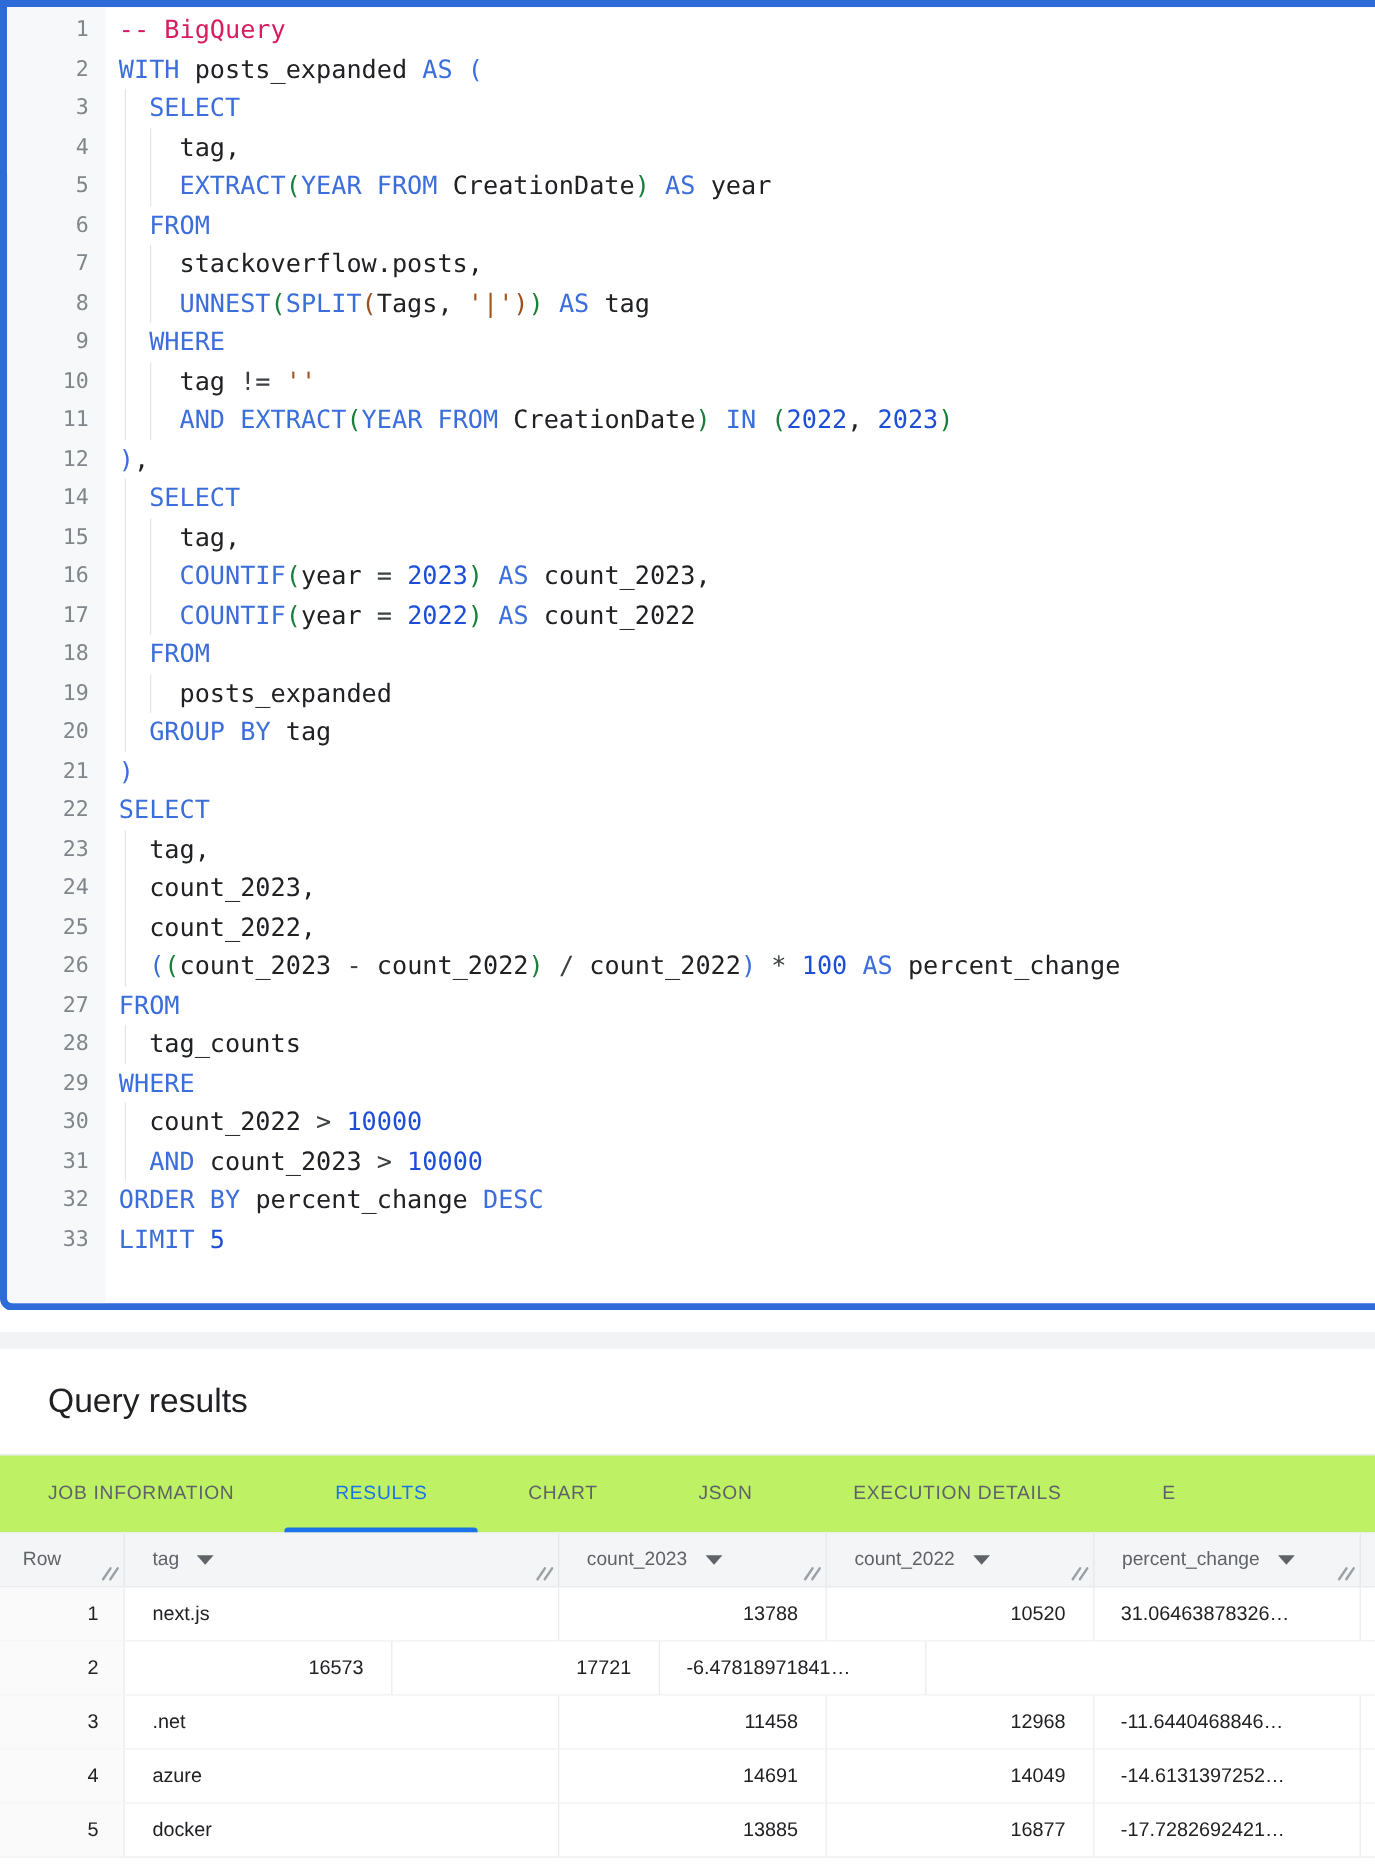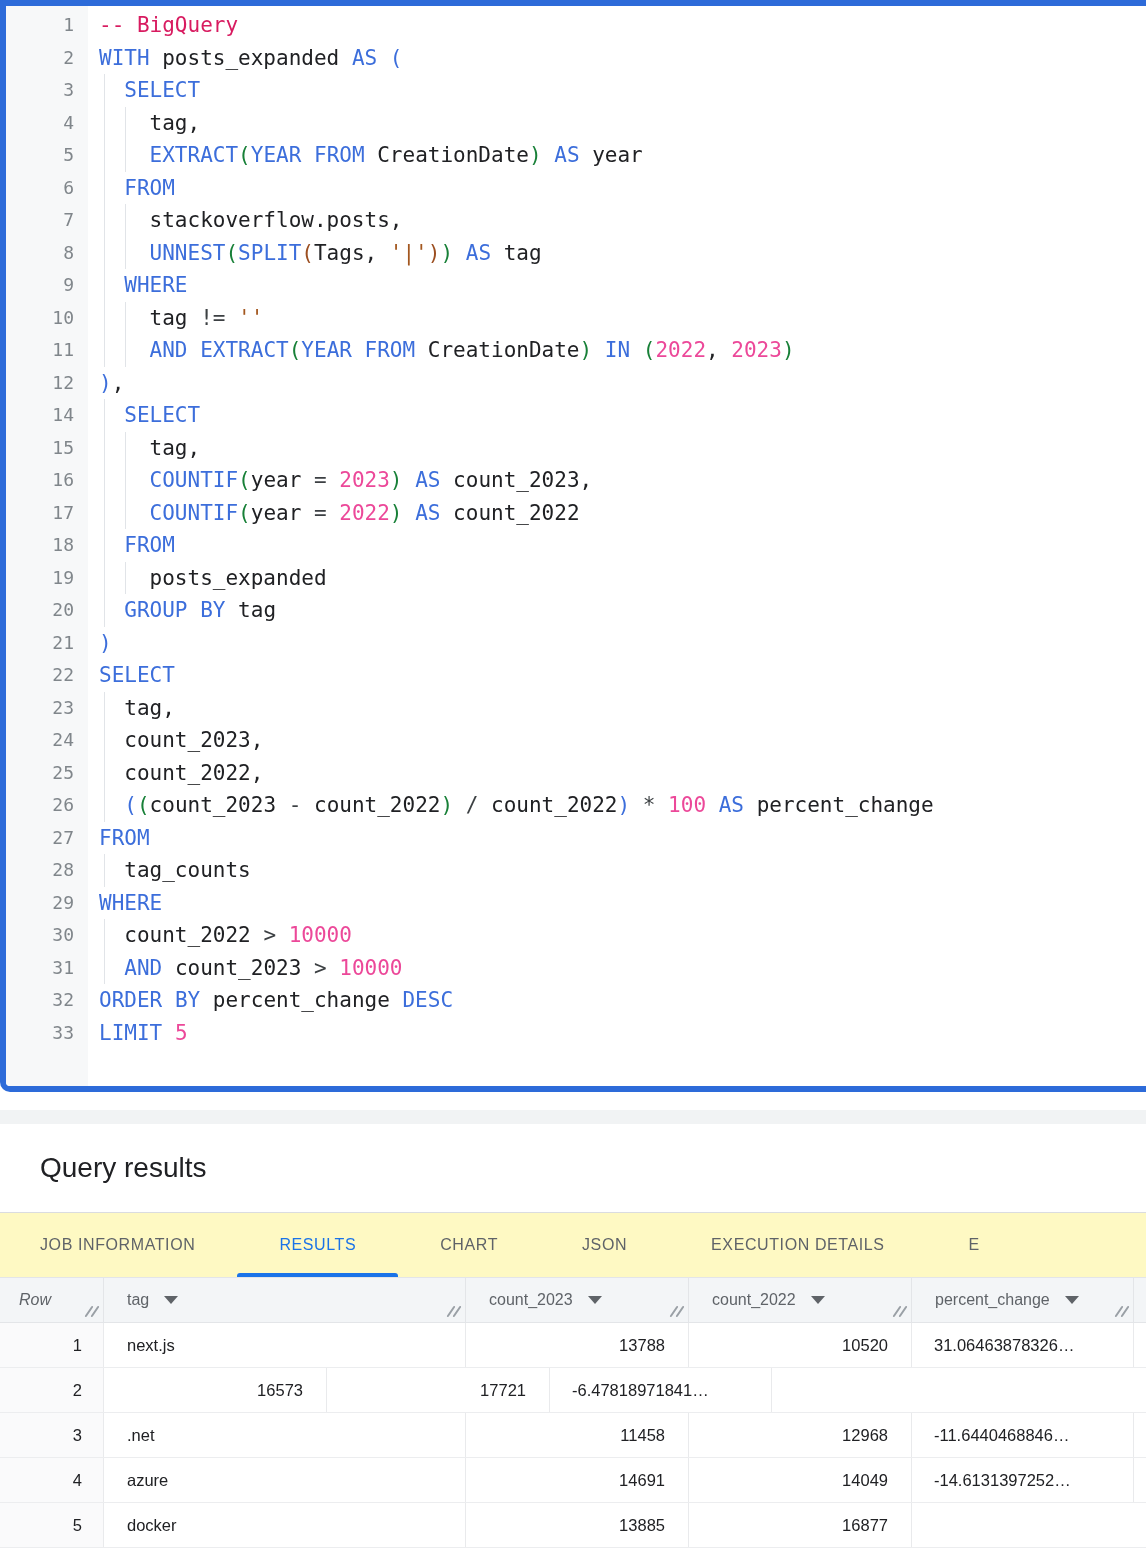--- a/index.html
+++ b/index.html
@@ -16,57 +16,57 @@
   .gutter-bg { position:absolute; left:0; top:0; bottom:0; width:82px; background:#F7F8F9; }
   .lines { position:relative; padding-top:3px; }
   .line { display:flex; height:32.5px; line-height:32.5px;
           font-family:"DejaVu Sans Mono","Liberation Mono",monospace; font-size:21px; }
   .ln { flex:0 0 82px; box-sizing:border-box; text-align:right; padding-right:14px;
         font-size:18px; color:#80868B; user-select:none; }
   .code { position:relative; flex:1; padding-left:11px; white-space:pre; color:#202124; }
   .guide { position:absolute; top:0; height:32.5px; width:1px; background:#E1E4E8; }
   .tok-k { color:#3C6EDB; }   
   .tok-c { color:#D81B60; }   
-  .tok-n { color:#ec4899; }   
+  .tok-n { color:#1d4ed8; }   
   .tok-s { color:#A3571F; }   
   .tok-a { color:#3C6EDB; }   
   .tok-b { color:#188038; }   
   .tok-d { color:#9C4F21; }   
   .tok-o { color:#3C4043; }   
   .tok-t { color:#202124; }   
   .tok-w { color:#202124; }   
 
   
   .gap-a { height:18px; background:#ffffff; }
   .gap-b { height:14px; background:#F1F3F4; }
 
   
   .qr-head {
     height:89px; box-sizing:border-box; border-bottom:1px solid #DADCE0;
     display:flex; align-items:center; padding-left:40px;
     font-size:28px; font-weight:400; color:#202124; background:#fff;
   }
-  .tabs { height:64px; display:flex; align-items:stretch; background:#fef9c3;
+  .tabs { height:64px; display:flex; align-items:stretch; background:#bef264;
           overflow:hidden; white-space:nowrap; }
   .tab { display:flex; align-items:center; padding:0 42px; font-size:16px;
          font-weight:500; letter-spacing:0.6px; color:#5F6368; position:relative;
          cursor:pointer; flex:0 0 auto; }
   .tab:first-child { padding-left:40px; }
   .tab.active { color:#1A73E8; }
   .tab.active::after { content:""; position:absolute; left:0; right:0; bottom:0;
          height:4px; background:#1A73E8; border-radius:3px 3px 0 0; }
 
   
   .grid { border-top:1px solid #E3E5E8; background:#fff; }
   .hrow { display:flex; height:45px; box-sizing:border-box; background:#F3F5F7;
           border-bottom:1px solid #E3E5E8; }
   .hcell { position:relative; box-sizing:border-box; display:flex; align-items:center;
            padding-left:23px; color:#5F6368; font-size:16px; font-weight:500;
            border-right:1px solid #E3E5E8; }
-  .hcell.first { padding-left:19px;font-style:italic; }
+  .hcell.first { padding-left:19px; }
   .hcell.sliver { border-right:none; padding:0; }
   .sort-arrow { width:0; height:0; border-left:7px solid transparent;
                 border-right:7px solid transparent; border-top:8px solid #5F6368;
                 margin-left:15px; }
   .rz { position:absolute; right:4px; bottom:4px; width:15px; height:13px; }
   .rz::before,.rz::after { content:""; position:absolute; top:0; width:2px; height:13px;
                 background:#9AA0A6; transform:rotate(34deg); border-radius:1px; }
   .rz::before { left:4px; } .rz::after { left:10px; }
   .drow { display:flex; height:45px; box-sizing:border-box; background:#fff;
           border-bottom:1px solid #ECEDEF; font-size:16.5px; color:#202124; }
@@ -289,16 +289,17 @@
         <div class="dcell c-number" style="width: 223px; flex: 0 0 223px;">14691</div>
         <div class="dcell c-number" style="width: 223px; flex: 0 0 223px;">14049</div>
         <div class="dcell c-percent" style="width: 222px; flex: 0 0 222px;">-14.6131397252…</div>
         <div class="dcell c-sliver" style="flex: 1 1 0%;"></div>
       </div>
       <div class="drow">
         <div class="dcell c-rownum" style="width: 104px; flex: 0 0 104px;">5</div>
         <div class="dcell c-text" style="width: 362px; flex: 0 0 362px;">docker</div>
         <div class="dcell c-number" style="width: 223px; flex: 0 0 223px;">13885</div>
         <div class="dcell c-number" style="width: 223px; flex: 0 0 223px;">16877</div>
+        <div class="dcell c-percent" style="width: 222px; flex: 0 0 222px;">-17.7282692421…</div>
         <div class="dcell c-sliver" style="flex: 1 1 0%;"></div>
       </div>
     </div>
 </div>
 
 </body></html>

